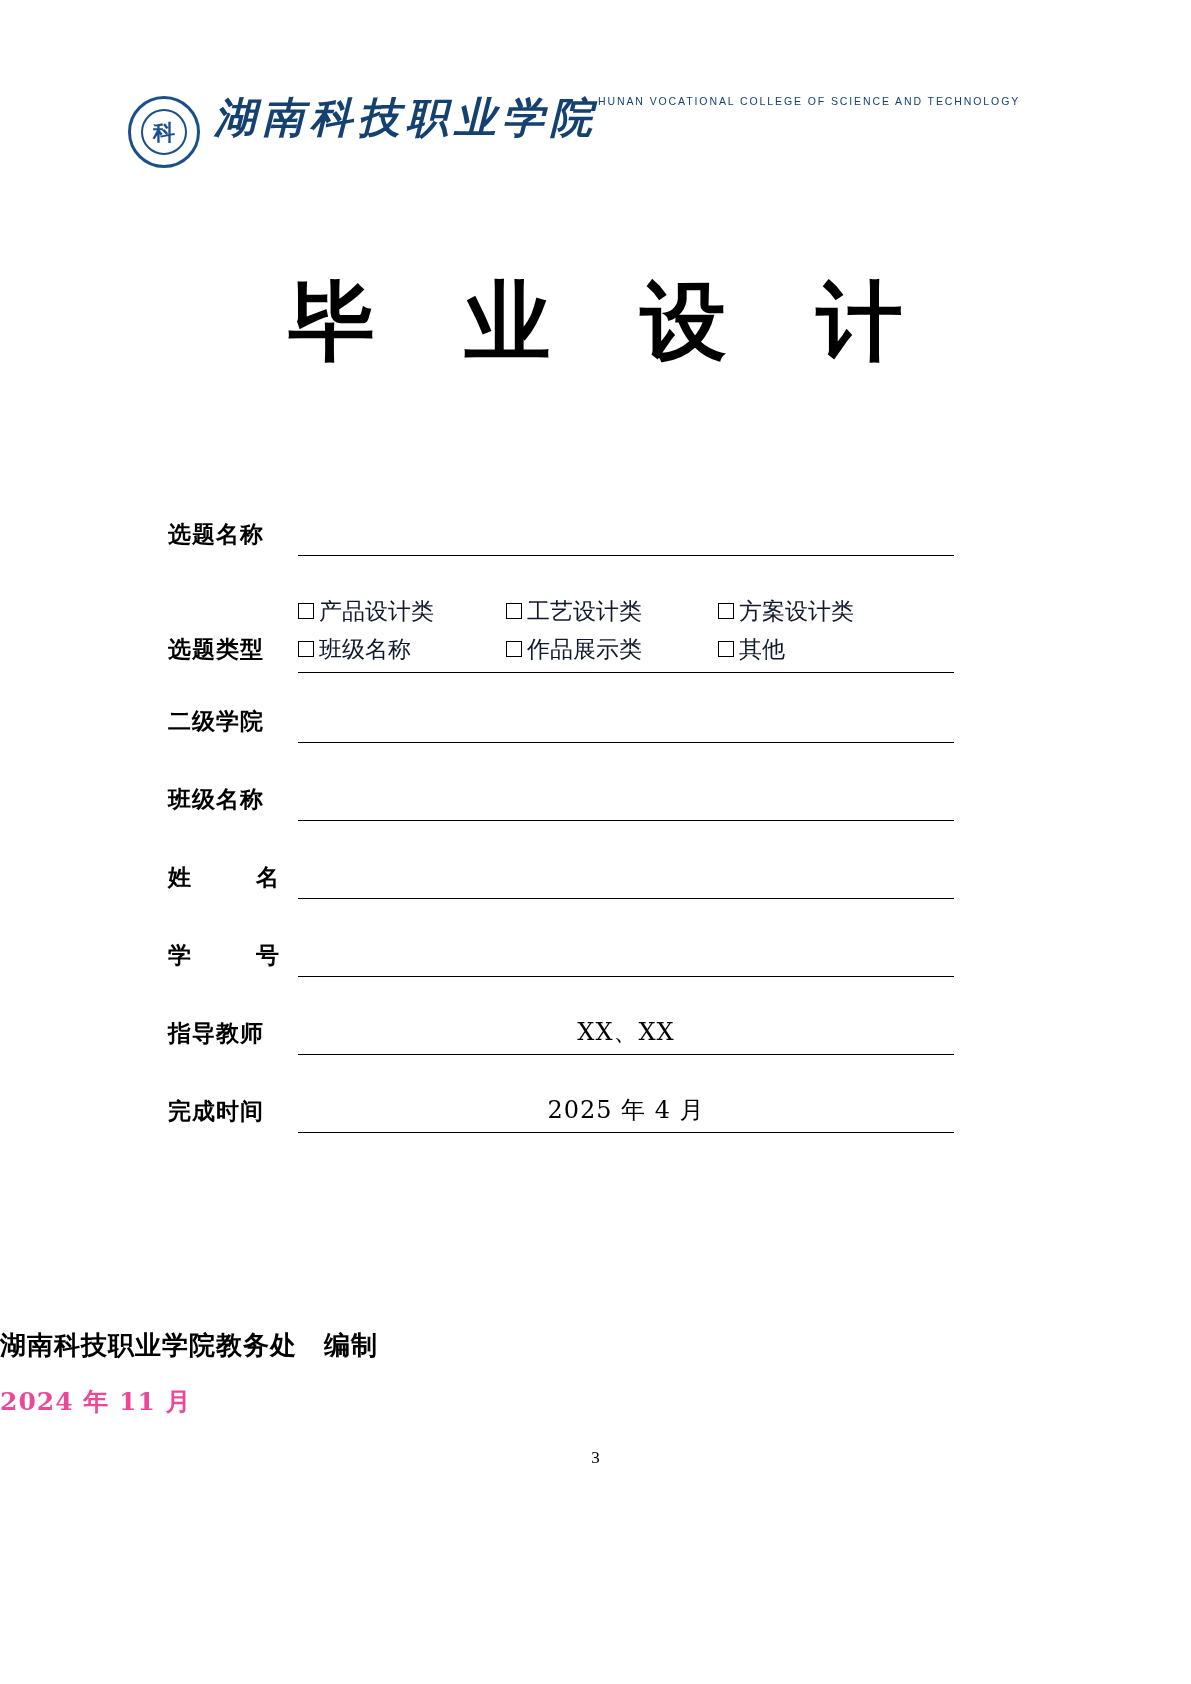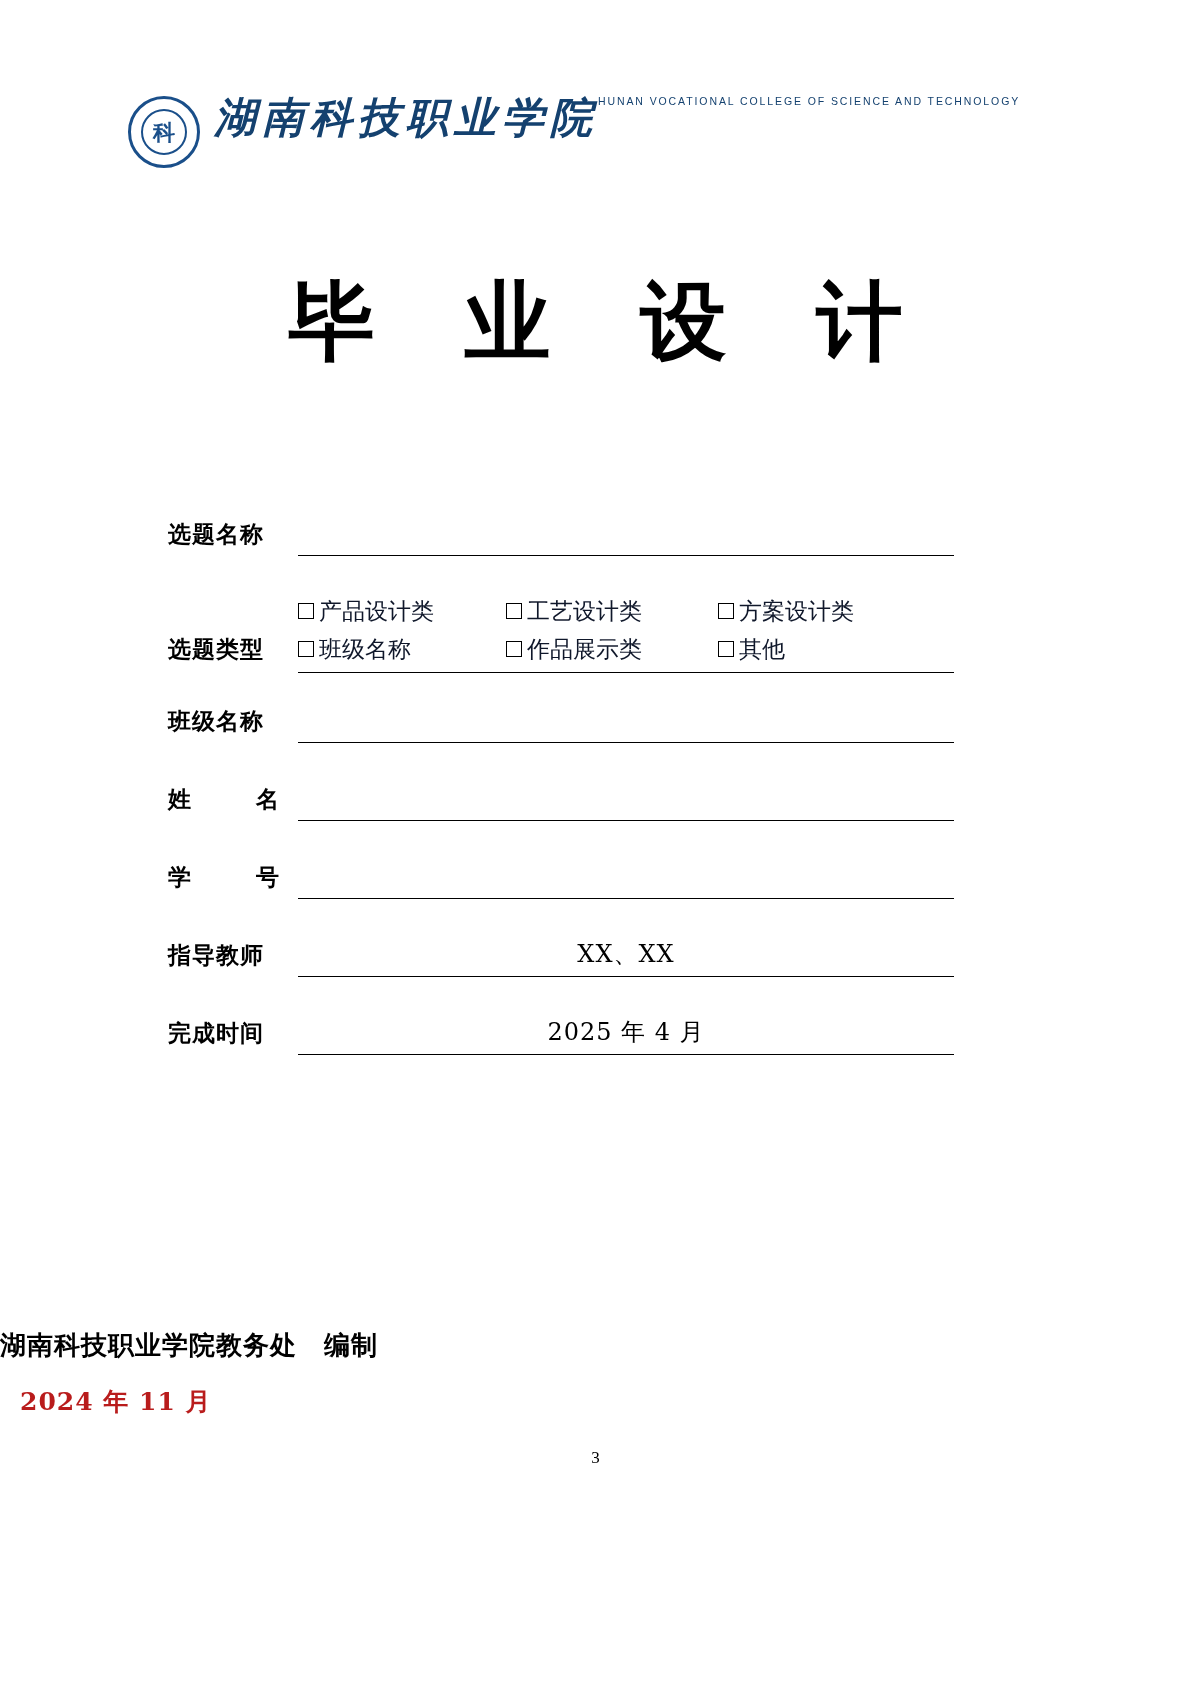--- a/index.html
+++ b/index.html
@@ -204,22 +204,21 @@
     font-size: 26px;
     letter-spacing: 1px;
     color: #000;
   }
   .footer-line2 {
     margin-top: 22px;
     font-family: "DejaVu Serif", serif;
     font-weight: 700;
     font-size: 25px;
     letter-spacing: 1px;
-    color: #b91c1c;
-    padding-left: 20px;
+    color: #ec4899;
   }
   .page-number {
     position: absolute;
     left: 0;
     right: 0;
     top: 1448px;
     text-align: center;
     font-family: "Liberation Serif", serif;
     font-size: 17px;
     color: #000;
@@ -276,20 +275,26 @@
           <span>作品展示类</span>
         </label>
         <label class="opt opt-w3">
           <span class="cb"></span>
           <span>其他</span>
         </label>
       </div>
     </div>
   </div>
 
+  <div class="row">
+    <div class="row-label">二级学院</div>
+    <div class="row-line">
+      <span class="row-value"></span>
+    </div>
+  </div>
 
 
   <div class="row">
     <div class="row-label">班级名称</div>
     <div class="row-line">
       <span class="row-value"></span>
     </div>
   </div>
 
   <div class="row">

